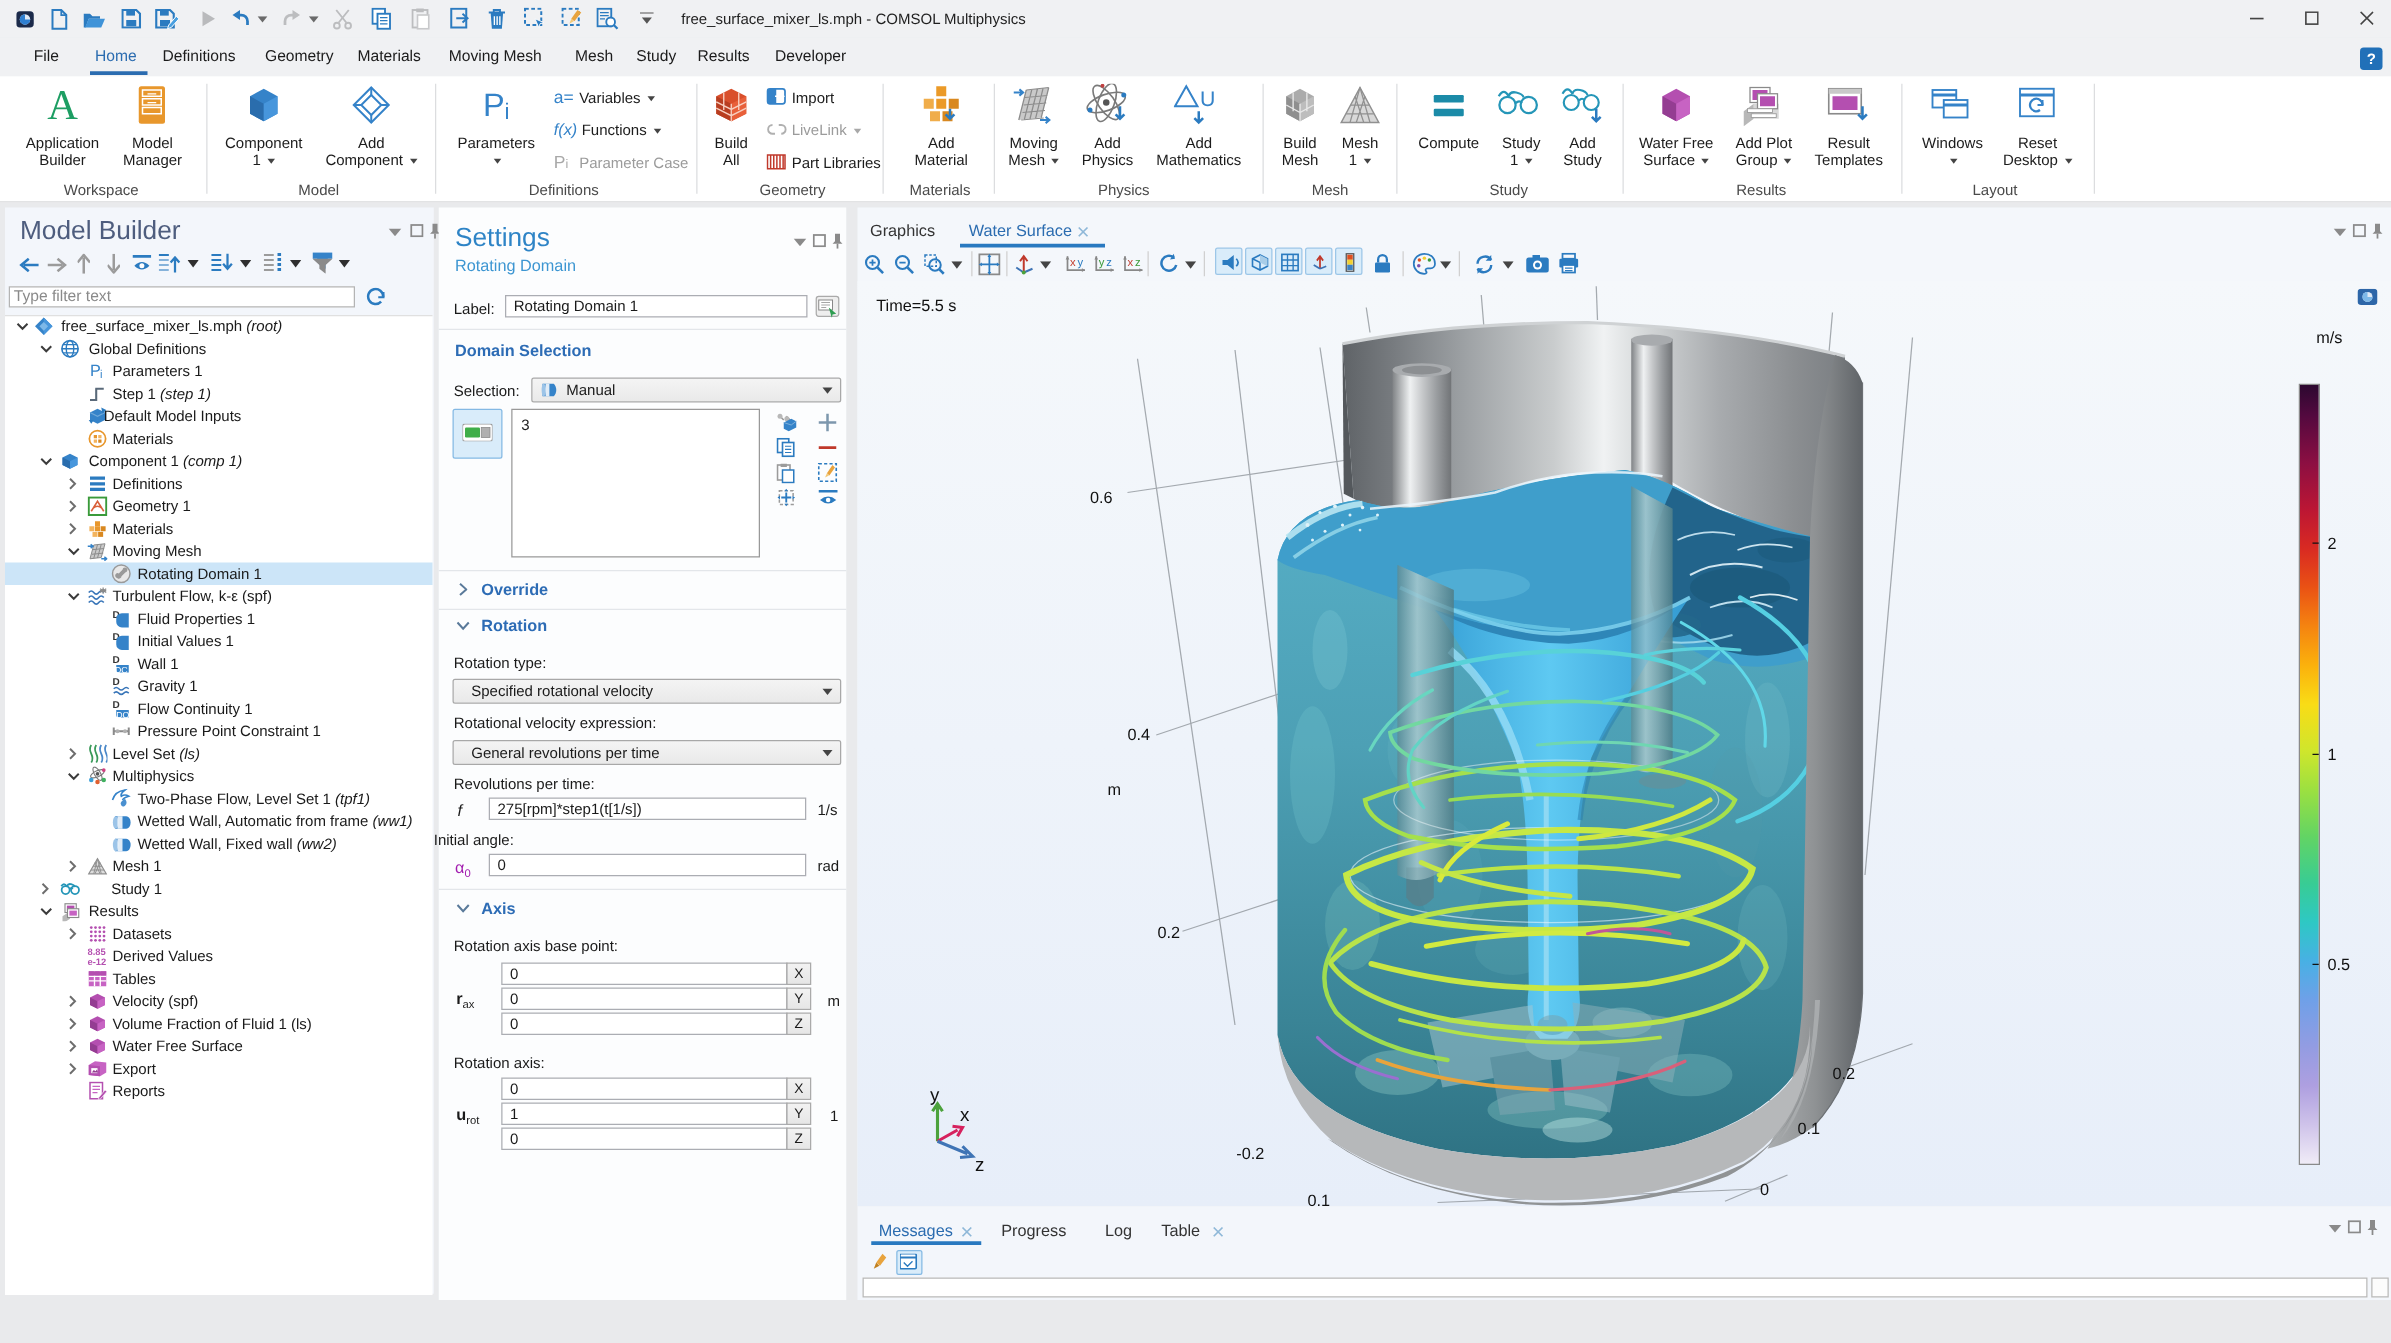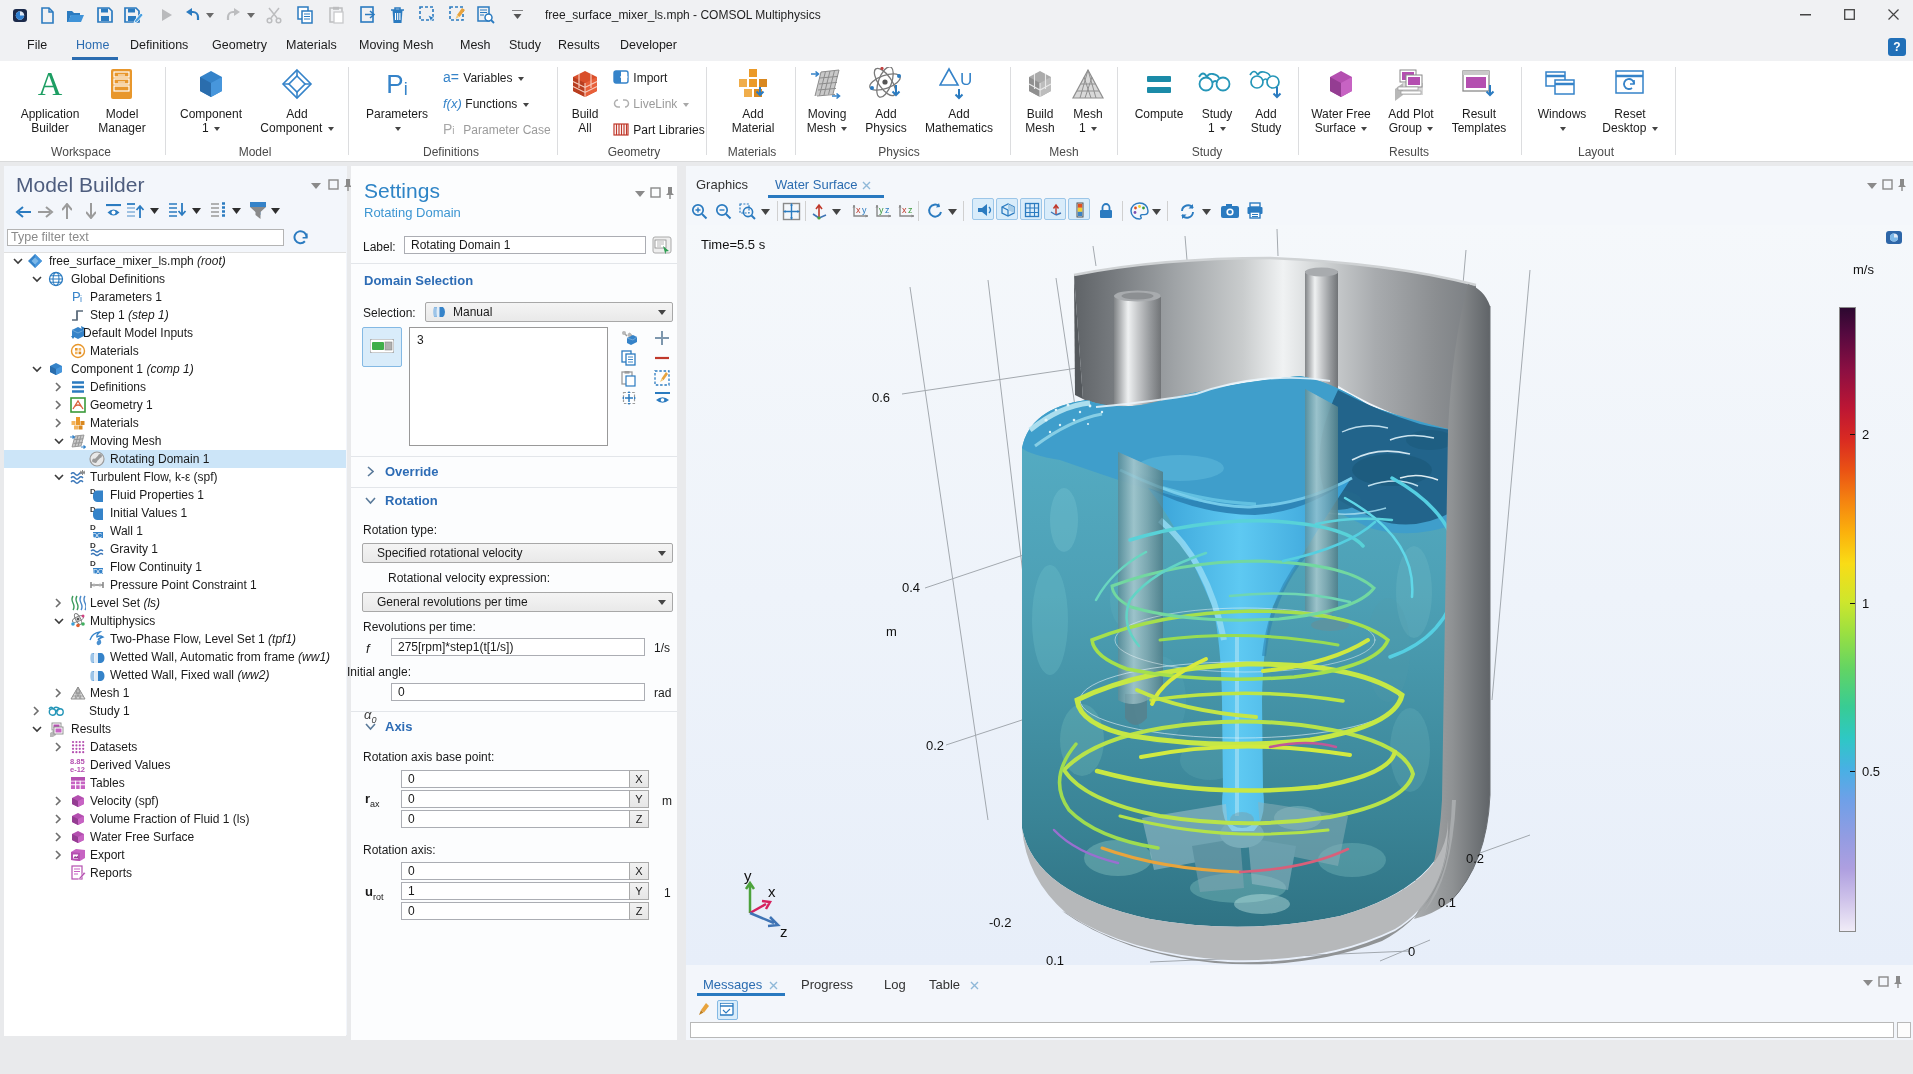--- a/index.html
+++ b/index.html
@@ -785,31 +785,31 @@
   <div class="abs" style="left:351px;top:487px;width:326px;height:1px;background:#e3e6ea;"></div>
   <svg class="abs" style="left:365px;top:497px" width="11" height="8">
       <path d="M1 1l4.5 5L10 1" fill="none" stroke="#5a7a9a" stroke-width="1.6"></path>
     </svg>
   <div class="abs sechead" style="left:385px;top:493px;">Rotation</div>
   <div class="abs f12" style="left:363px;top:523px;">Rotation type:</div>
   <div class="dd" style="left:362px;top:543px;width:309px;height:18px;">
       <span style="position:absolute;left:14px;top:2px;">Specified rotational velocity</span>
       <span class="ddarrow"></span>
     </div>
-  <div class="abs f12" style="left:363px;top:571px;margin-left:25px;">Rotational velocity expression:</div>
+  <div class="abs f12" style="left:363px;top:571px;">Rotational velocity expression:</div>
   <div class="dd" style="left:362px;top:592px;width:309px;height:18px;">
       <span style="position:absolute;left:14px;top:2px;">General revolutions per time</span>
       <span class="ddarrow"></span>
     </div>
   <div class="abs f12" style="left:363px;top:620px;">Revolutions per time:</div>
   <div class="abs" style="left:366px;top:641px;font-size:13px;font-style:italic;color:#1a1a1a;">f</div>
   <div class="tb" style="left:391px;top:638px;width:246px;height:16px;">275[rpm]*step1(t[1/s])</div>
   <div class="abs f12" style="left:654px;top:641px;">1/s</div>
   <div class="abs f12" style="left:347px;top:665px;">Initial angle:</div>
-  <div class="abs" style="left:364px;top:686px;font-size:13px;font-style:italic;color:#404040;margin-top:21px;">α<sub style="font-size:9px">0</sub></div>
+  <div class="abs" style="left:364px;top:686px;font-size:13px;color:#a21caf;">α<sub style="font-size:9px">0</sub></div>
   <div class="tb" style="left:391px;top:683px;width:246px;height:16px;">0</div>
   <div class="abs f12" style="left:654px;top:686px;">rad</div>
   <div class="abs" style="left:351px;top:711px;width:326px;height:1px;background:#e3e6ea;"></div>
   <svg class="abs" style="left:365px;top:723px" width="11" height="8">
       <path d="M1 1l4.5 5L10 1" fill="none" stroke="#5a7a9a" stroke-width="1.6"></path>
     </svg>
   <div class="abs sechead" style="left:385px;top:719px;">Axis</div>
   <div class="abs f12" style="left:363px;top:750px;">Rotation axis base point:</div>
   <div class="tb" style="left:401px;top:770px;width:221px;height:16px;">0</div>
   <div class="abs xyzc" style="left:629px;top:770px;">X</div>

